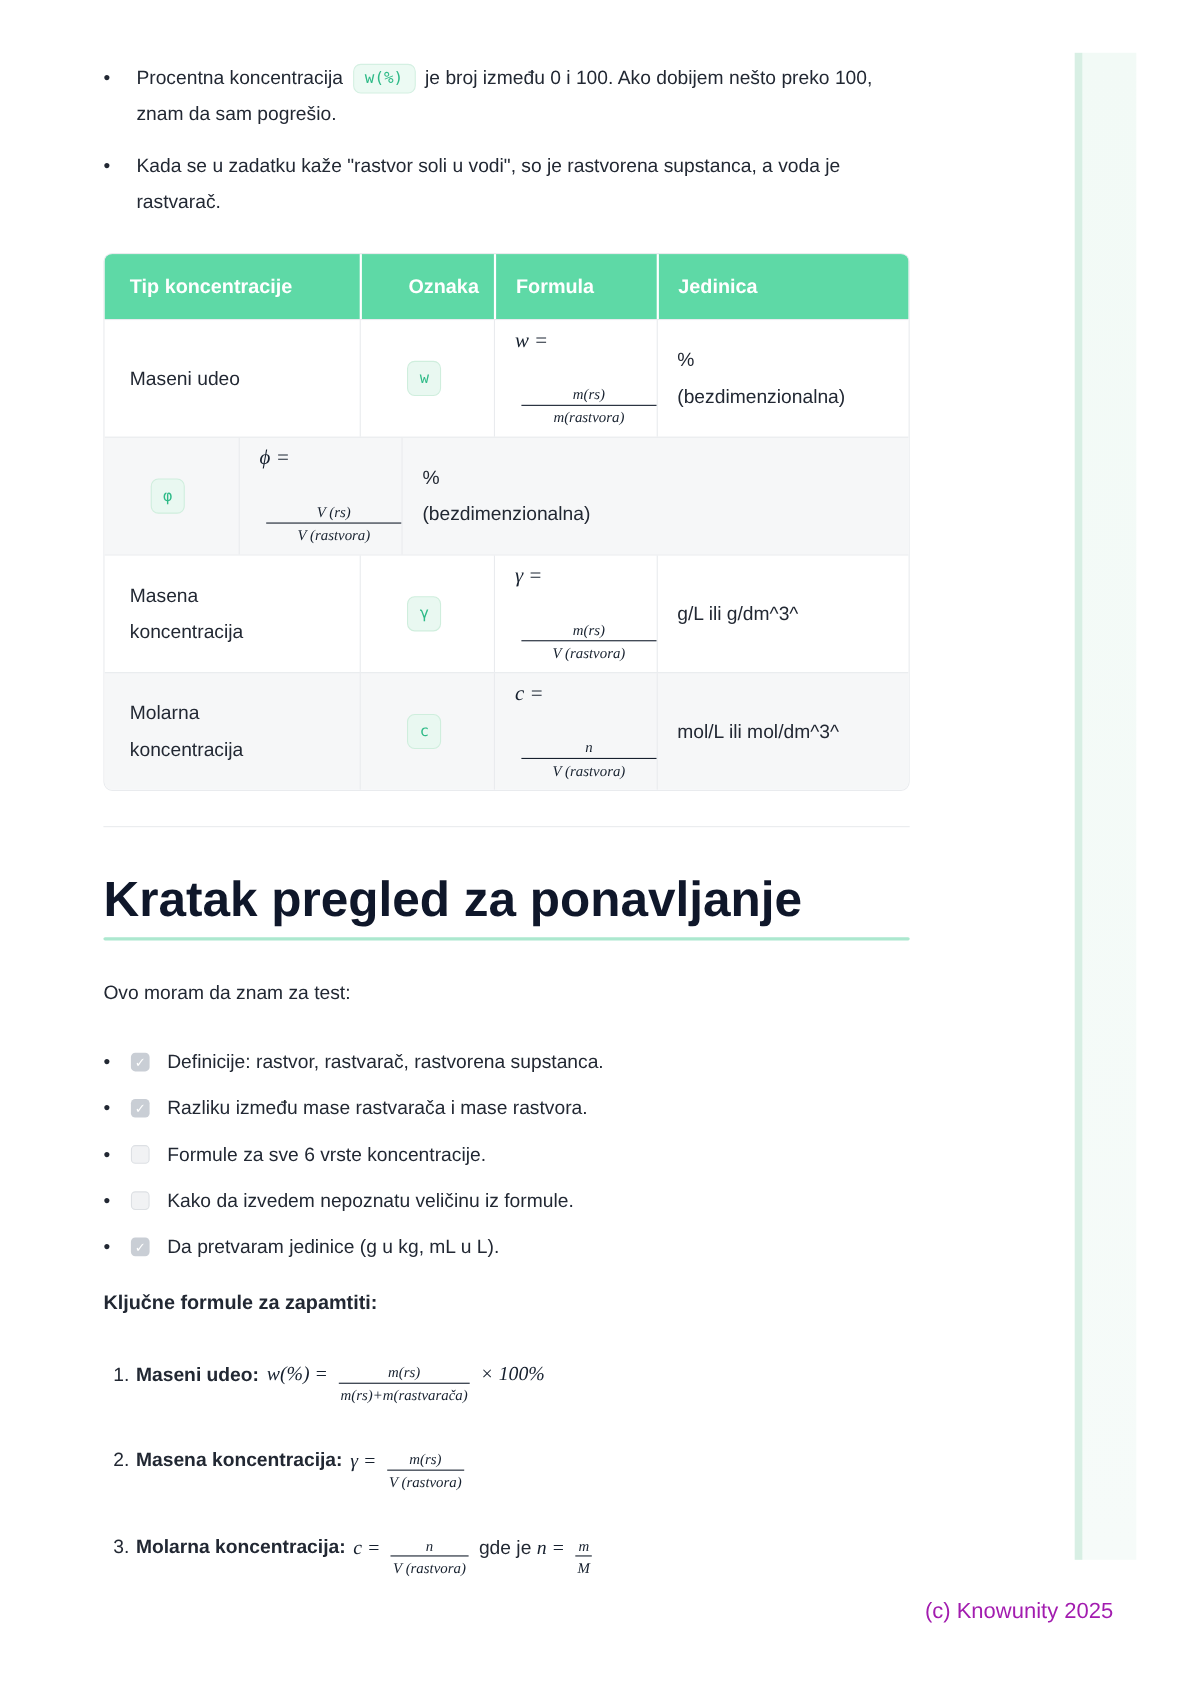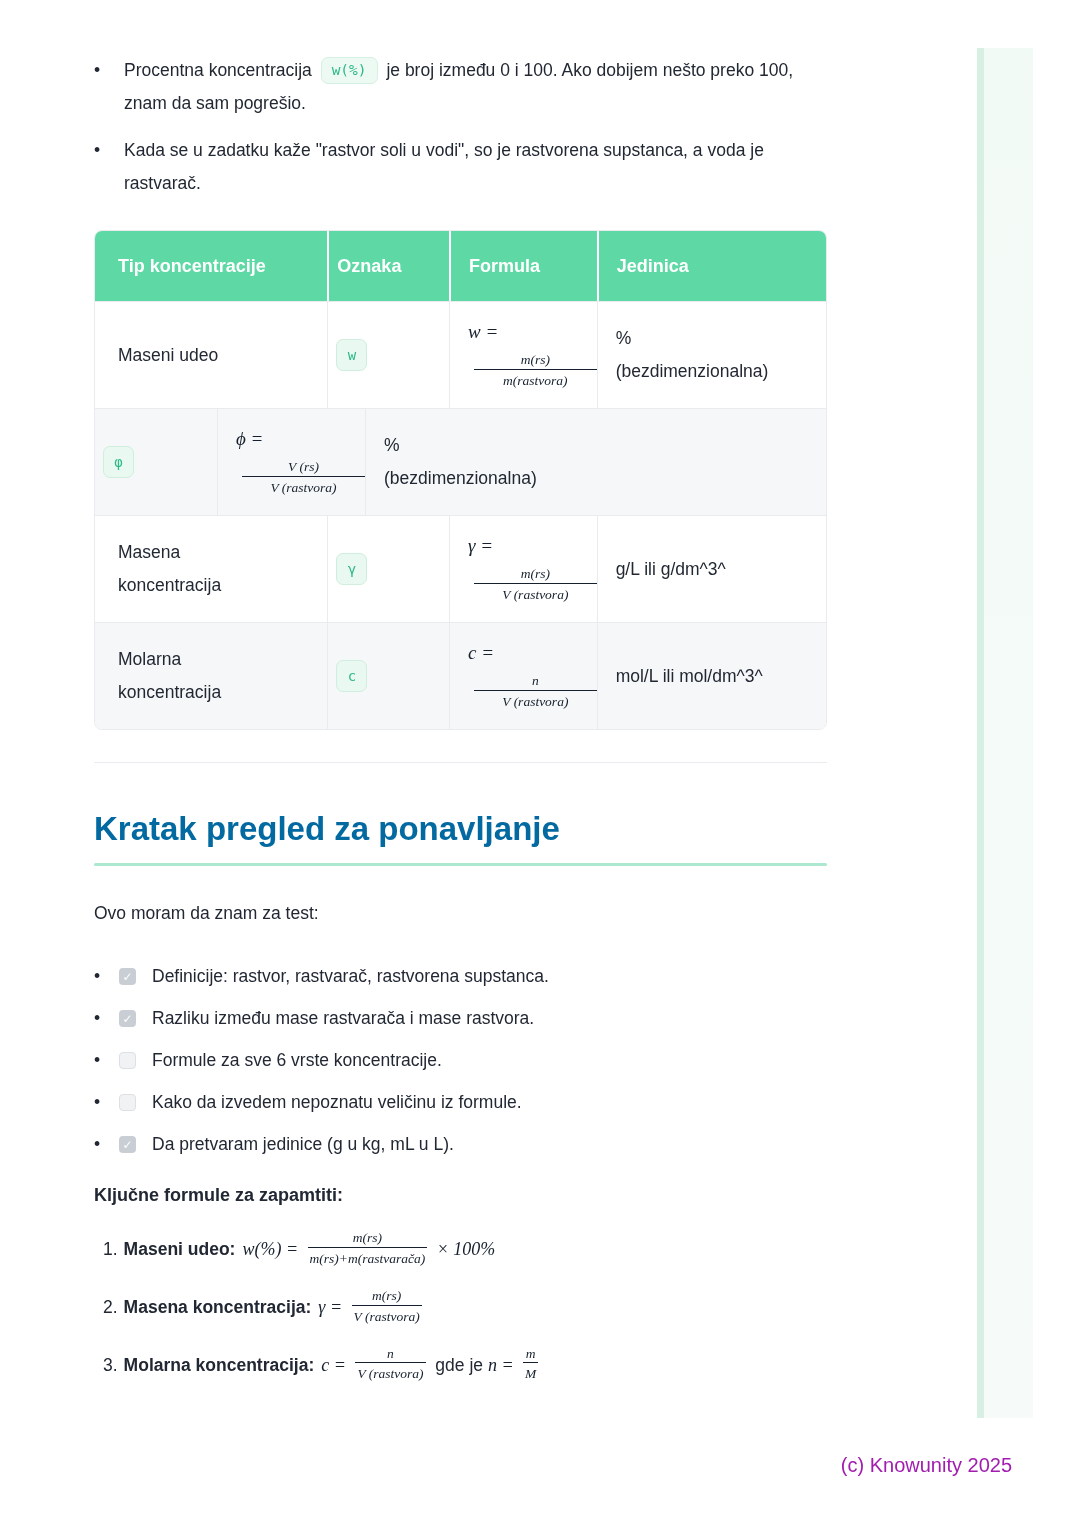--- a/index.html
+++ b/index.html
@@ -25,48 +25,48 @@
     font-size: 14.5px; color: #2eba87; background: #ecfaf3;
     border: 1px solid #d4f0e2; border-radius: 7px; padding: 1px 10px 2px 10px;
     line-height: 22px; vertical-align: 1px; margin: 0 4px;
   }
   
   .conc-table {
     margin-top: 30px; width: 733px; border: 1px solid #e9ebee;
     border-radius: 8px; overflow: hidden; background: #fff;
   }
   .t-row { display: flex; }
-  .t-head { background: #5ed9a6; color: #ffffff; height: 70px; }
+  .t-head { background: #5ed9a6; color: #ffffff; height: 59px; }
   .t-head .t-cell { font-size: 18px; font-weight: 700; display: flex; align-items: center; }
   .t-head .t-cell + .t-cell { border-left: 2px solid #ffffff; }
   .t-body { min-height: 107px; border-top: 1px solid #e9ebee; }
   .t-body.alt { background: #f6f7f8; }
   .t-body .t-cell { display: flex; flex-direction: column; justify-content: center; font-size: 17.5px; line-height: 33px; }
   .t-body .t-cell + .t-cell { border-left: 1px solid #e9ebee; }
   .c1 { width: 233px; padding-left: 23px; }
-  .c2 { width: 122px; padding-left: 8px; }
+  .c2 { width: 122px; padding-left: 42px; }
   .c3 { width: 148px; padding-left: 18px; }
   .c4 { width: 230px; padding-left: 18px; }
   .oznaka-chip {
     display: inline-flex; align-items: center; justify-content: center;
     width: 31px; height: 32px; font-family: "DejaVu Sans Mono", monospace;
     font-size: 14px; color: #2eba87; background: #e9f8f1;
     border: 1.5px solid #cfeedd; border-radius: 7px;
   }
   .serif { font-family: "Liberation Serif", "DejaVu Serif", serif; font-style: italic; color: #16202e; }
   .t-formula .lead { font-size: 19px; line-height: 28px; margin-bottom: 6px; }
   .frac { display: inline-block; text-align: center; vertical-align: middle;
           font-family: "Liberation Serif", "DejaVu Serif", serif; font-style: italic;
           font-size: 13.5px; line-height: 1.25; color: #16202e; }
   .frac .den { border-top: 1.3px solid #16202e; display: block; padding: 3px 2px; }
-  .frac .num { display: block; padding: 0 2px; }
+  .frac .num { display: block; padding: 0 2px; margin-top: 21px; }
   .t-formula .frac { margin-left: 6px; }
   
   .divider { margin-top: 32px; border: none; border-top: 1px solid #e9ebee; height: 0; }
-  .section-title { margin-top: 46px; font-size: 33px; line-height: 40px; font-weight: 700; color: #0369a1; }
+  .section-title { margin-top: 46px; font-size: 45px; line-height: 40px; font-weight: 700; color: #0f172a; }
   .title-underline { margin-top: 14px; height: 3px; background: #ace8cf; border-radius: 2px; }
   .section-intro { margin-top: 37px; font-size: 17.5px; }
   
   .checklist { margin-top: 42px; }
   .check-item { display: flex; align-items: center; margin-bottom: 21px; font-size: 17.5px; }
   .check-item .bullet { width: 25px; flex: 0 0 25px; }
   .checkbox {
     width: 17px; height: 17px; border-radius: 4px; margin-right: 16px;
     display: inline-flex; align-items: center; justify-content: center; flex: 0 0 17px;
   }

